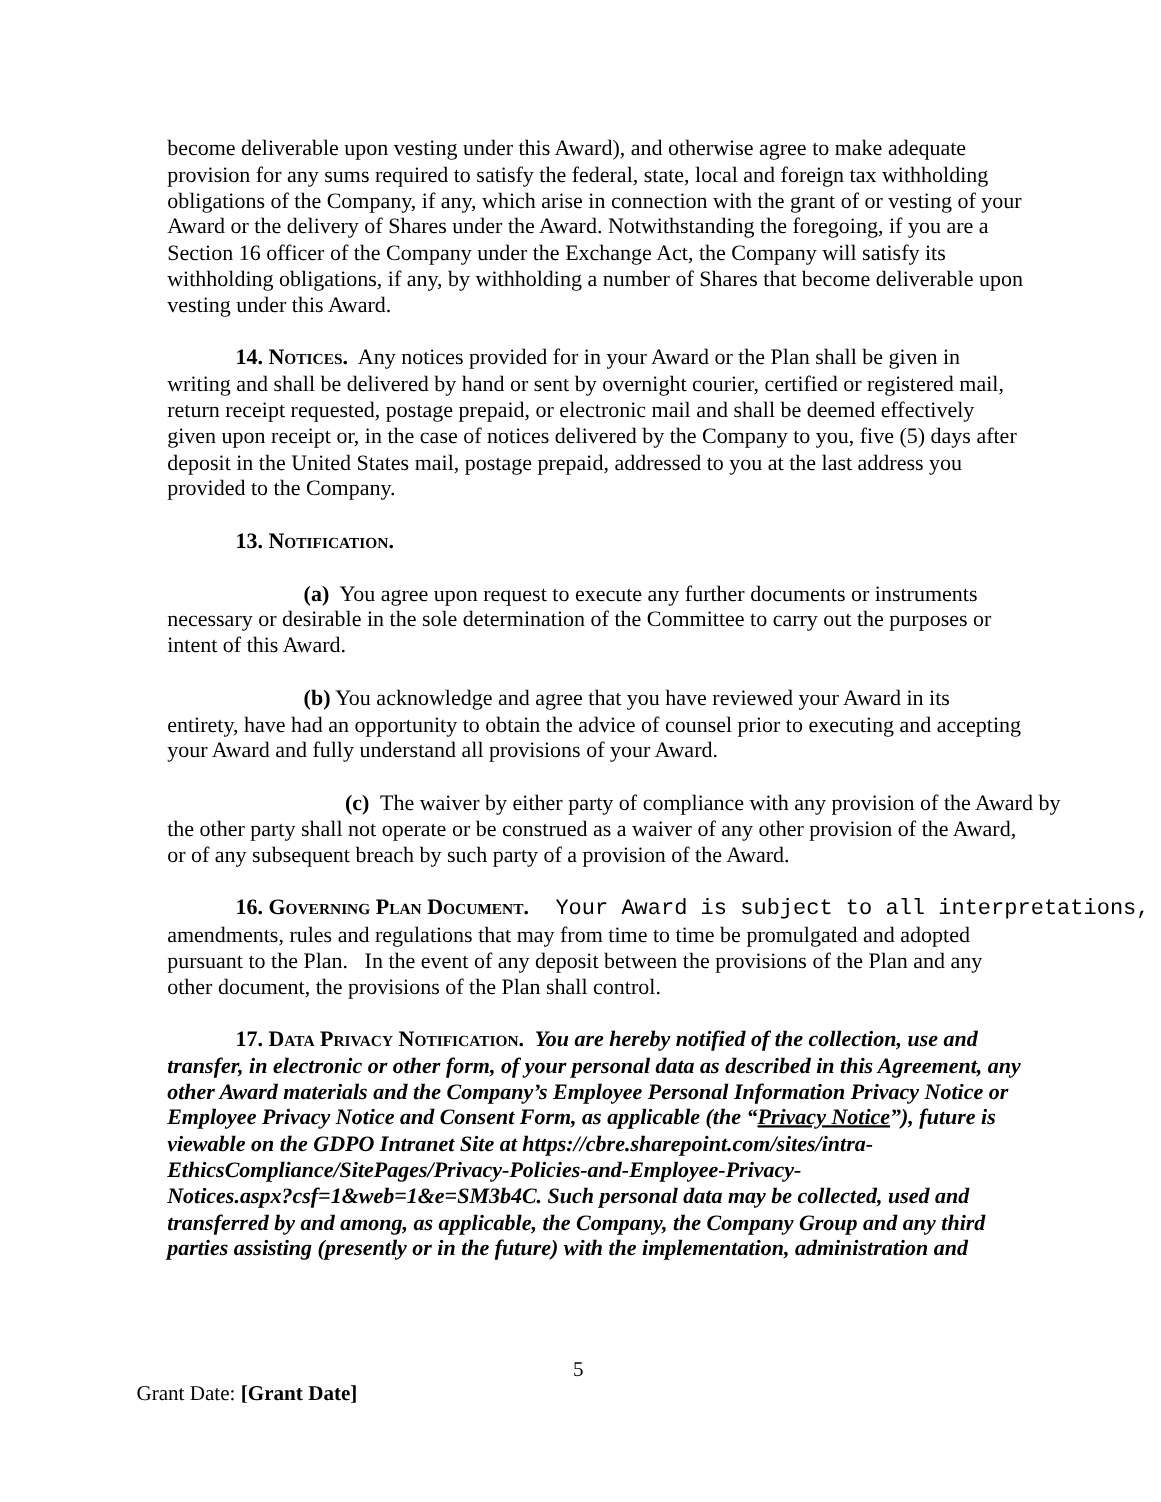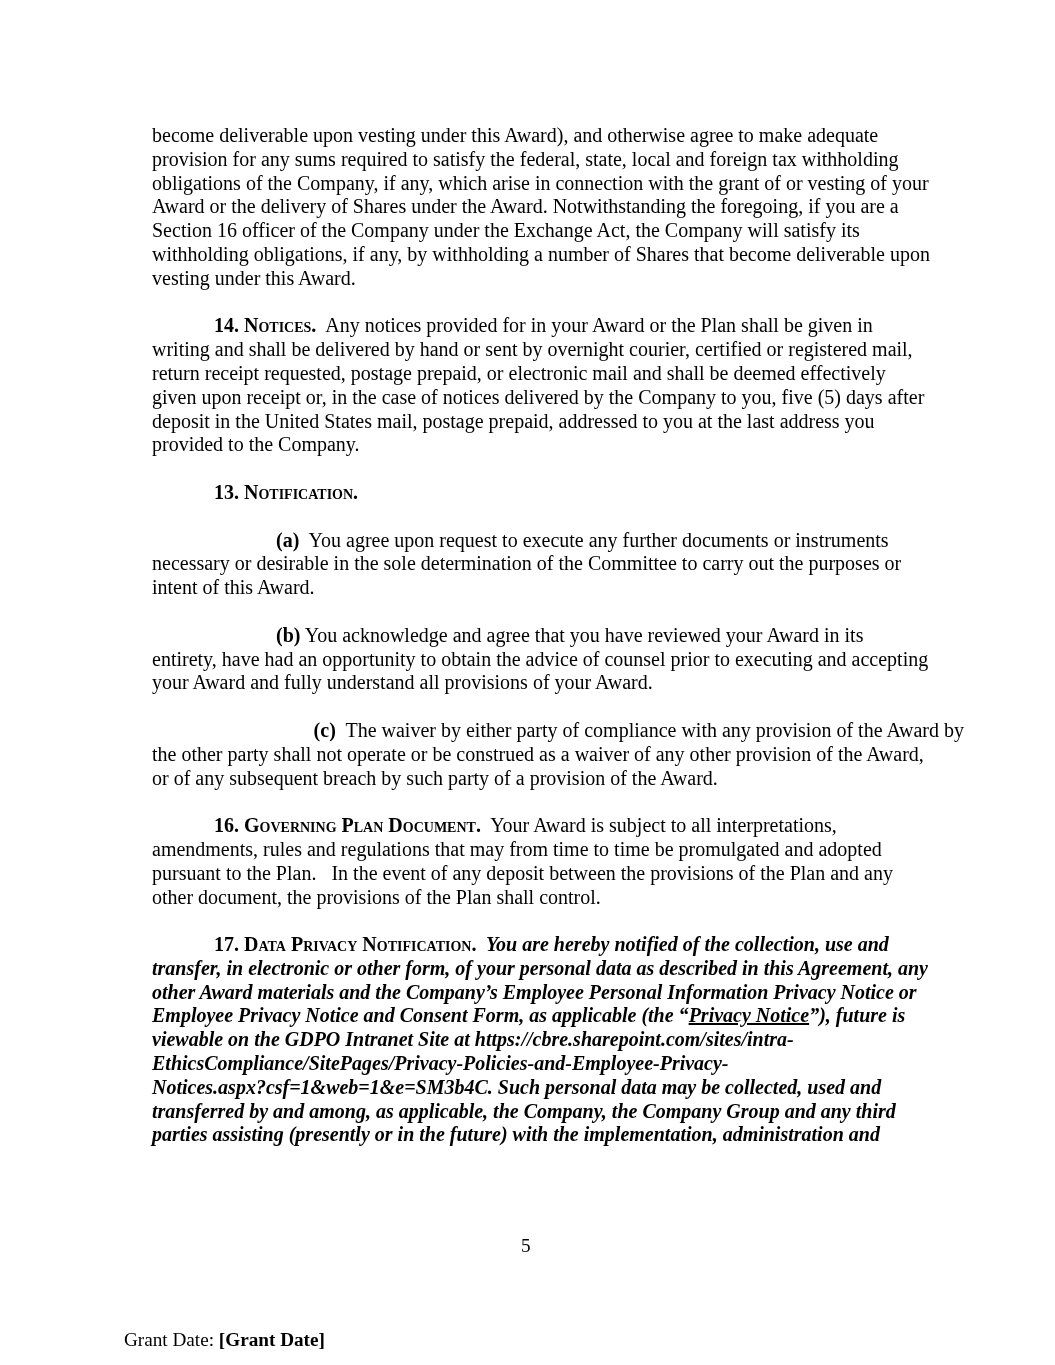--- a/index.html
+++ b/index.html
@@ -41,21 +41,21 @@
   .page-number {
     position: absolute;
     left: 521px;
     top: 1234px;
     font-size: 19.2px;
     line-height: 23.8px;
   }
   .footer {
     position: absolute;
     left: 124px;
-    top: 1328px;
+    top: 1256px;
     font-size: 19.2px;
     line-height: 23.8px;
   }
 </style>
 </head>
 <body>
 
 <div class="page">
 
   <p class="para">
@@ -94,21 +94,21 @@
     <span class="line">your Award and fully understand all provisions of your Award.</span>
   </p>
 
   <p class="para">
     <span class="line" style="padding-left:124px; white-space:pre;text-align:right;"><span class="bold">(c)</span><span>  The waiver by either party of compliance with any provision of the Award by</span></span>
     <span class="line">the other party shall not operate or be construed as a waiver of any other provision of the Award,</span>
     <span class="line">or of any subsequent breach by such party of a provision of the Award.</span>
   </p>
 
   <p class="para">
-    <span class="line" style="padding-left:62px;"><span class="bold">16.</span> <span class="sc">Governing Plan Document.</span><span style="white-space:pre;">  Your Award is subject to all interpretations,</span></span>
+    <span class="line" style="padding-left:62px;"><span class="bold">16.</span> <span class="sc">Governing Plan Document.</span><span style="white-space:pre;font-family:Liberation Mono, monospace;">  Your Award is subject to all interpretations,</span></span>
     <span class="line">amendments, rules and regulations that may from time to time be promulgated and adopted</span>
     <span class="line" style="white-space:pre;">pursuant to the Plan.   In the event of any deposit between the provisions of the Plan and any</span>
     <span class="line">other document, the provisions of the Plan shall control.</span>
   </p>
 
   <p class="para">
     <span class="line" style="padding-left:62px;"><span class="bold">17.</span> <span class="sc">Data Privacy Notification.</span><span class="bi" style="white-space:pre;text-align:center;">  You are hereby notified of the collection, use and</span></span>
     <span class="line bi">transfer, in electronic or other form, of your personal data as described in this Agreement, any</span>
     <span class="line bi">other Award materials and the Company’s Employee Personal Information Privacy Notice or</span>
     <span class="line bi"><span>Employee Privacy Notice and Consent Form, as applicable (the “</span><span class="u">Privacy Notice</span><span>”), future is</span></span>

